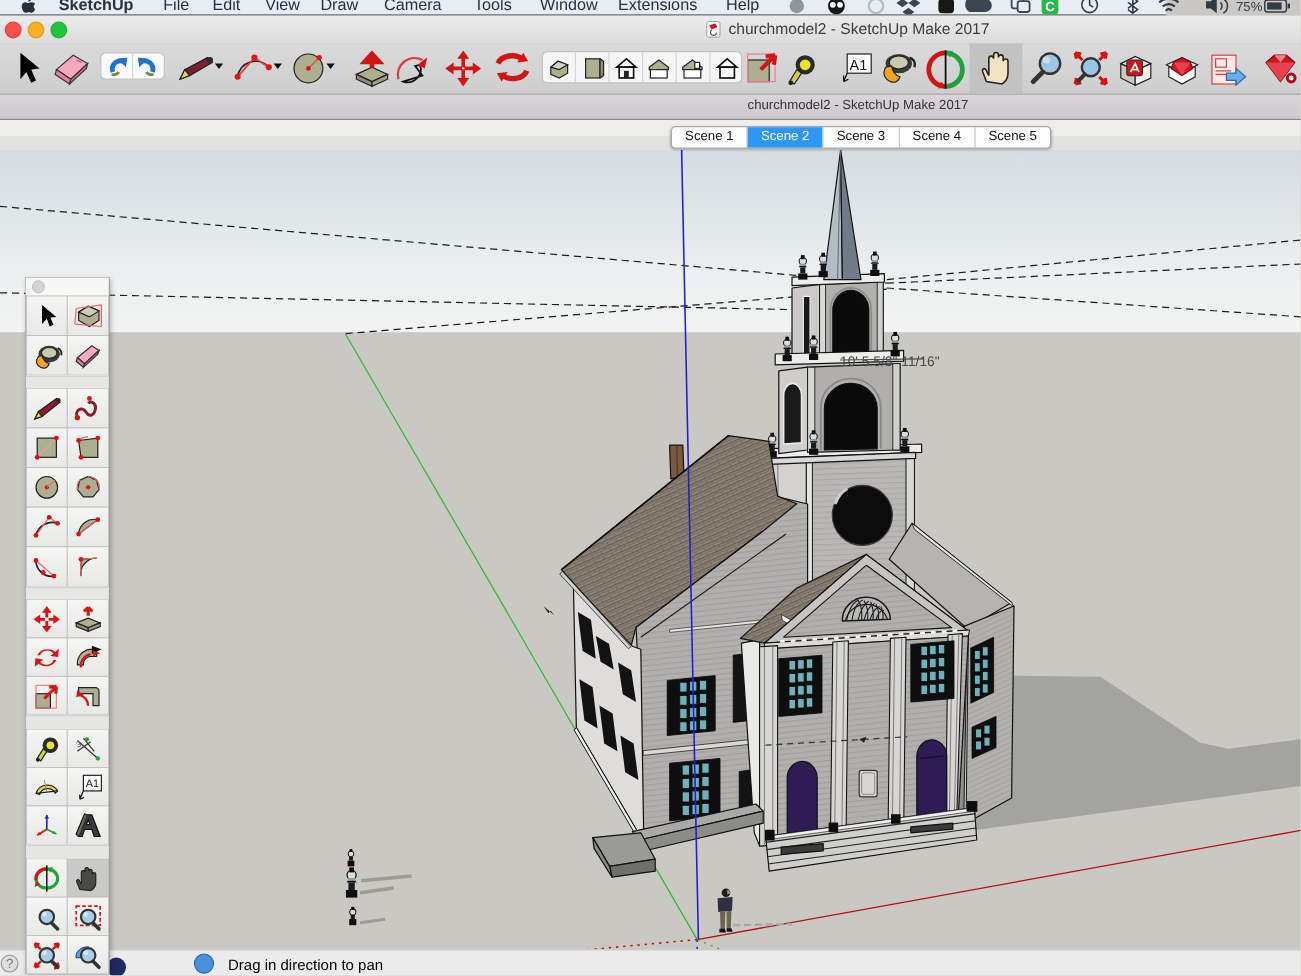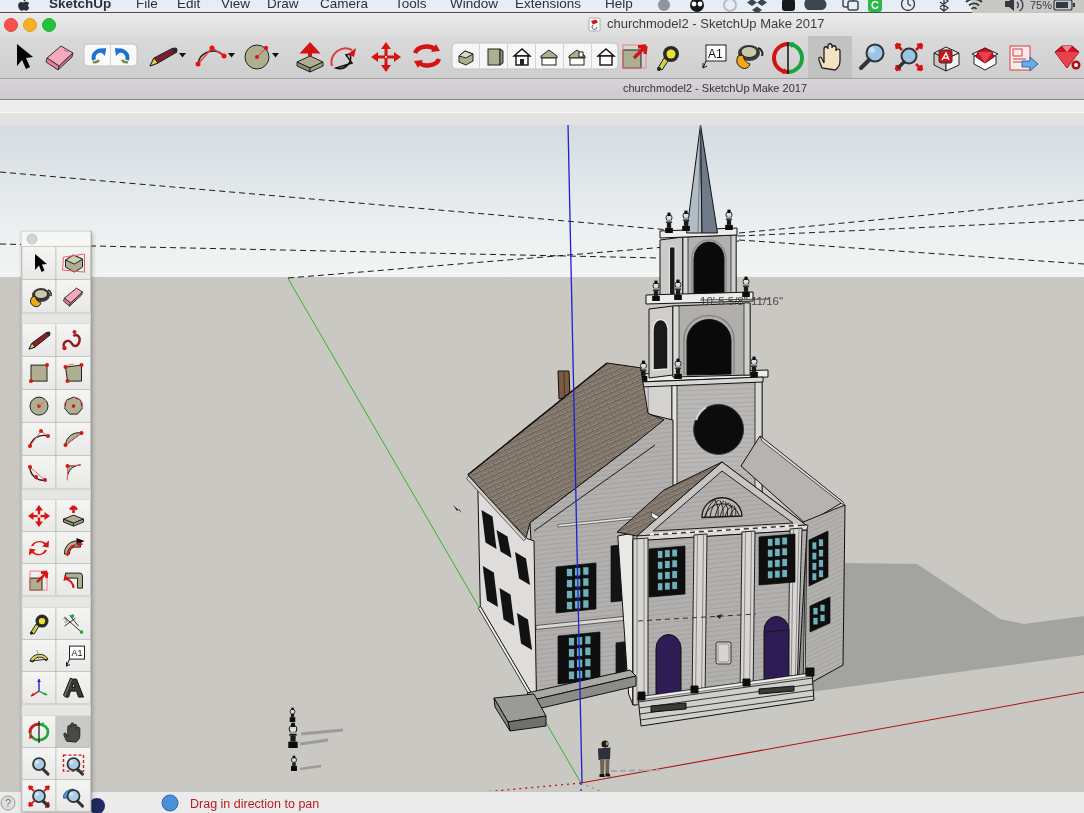--- a/index.html
+++ b/index.html
@@ -21,21 +21,21 @@
 
 #strip1{left:0;top:100px;width:1084px;height:12px;background:#ededec;}
 #strip2{left:0;top:112px;width:1084px;height:12px;background:#e2e2e0;border-top:1px solid #f6f6f6;}
 
 #tabs{left:559px;top:105px;width:315px;height:17px;background:#fdfdfd;border:1px solid #aaa;border-radius:4px;box-shadow:0 1px 2px rgba(0,0,0,.25);display:flex;}
 .tab{flex:1;font-size:11px;line-height:17px;text-align:center;color:#111;border-right:1px solid #c6c6c6;}
 .tab:last-child{border-right:none;}
 .tab.sel{background:#2d97f4;color:#fff;border-radius:0;}
 
 #status{left:0;top:791px;width:1084px;height:22px;background:#ebebeb;border-top:1px solid #c6c6c5;}
-#statustext{position:absolute;left:190px;top:5px;font-size:12.5px;color:#b91c1c;}
+#statustext{position:absolute;left:190px;top:5px;font-size:12.5px;color:#000000;}
 </style>
 </head>
 <body>
 <div id="app">
 
 <svg class="abs" style="left:0;top:124px" width="1084" height="667" viewBox="0 124 1084 667">
  <defs>
   <linearGradient id="sky" x1="0" y1="0" x2="0" y2="1">
    <stop offset="0" stop-color="#d4dce1"></stop>
    <stop offset="0.75" stop-color="#eef1f1"></stop>
@@ -647,20 +647,27 @@
   </g>
  </svg>
 </div>
 
 <div id="doctitle" class="abs">
       <div id="doctitletext">churchmodel2 - SketchUp Make 2017</div>
     </div>
 <div id="strip1" class="abs"></div>
 <div id="strip2" class="abs"></div>
 
+<div id="tabs" class="abs">
+ <div class="tab">Scene 1</div>
+ <div class="tab sel">Scene 2</div>
+ <div class="tab">Scene 3</div>
+ <div class="tab">Scene 4</div>
+ <div class="tab">Scene 5</div>
+</div>
 
 <div id="status" class="abs">
  <svg class="abs" style="left:0;top:2px" width="186" height="20" viewBox="0 0 186 20">
   <circle cx="8" cy="9" r="7" fill="#dedede" stroke="#9a9a9a"></circle>
   <text x="5" y="13" font-size="11" fill="#777">?</text>
   <circle cx="170" cy="9" r="8" fill="#4a90d9" stroke="#2a6ab0"></circle>
   <circle cx="97" cy="12" r="8" fill="#1e2a60"></circle>
  </svg>
  <span id="statustext">Drag in direction to pan</span>
 </div>

